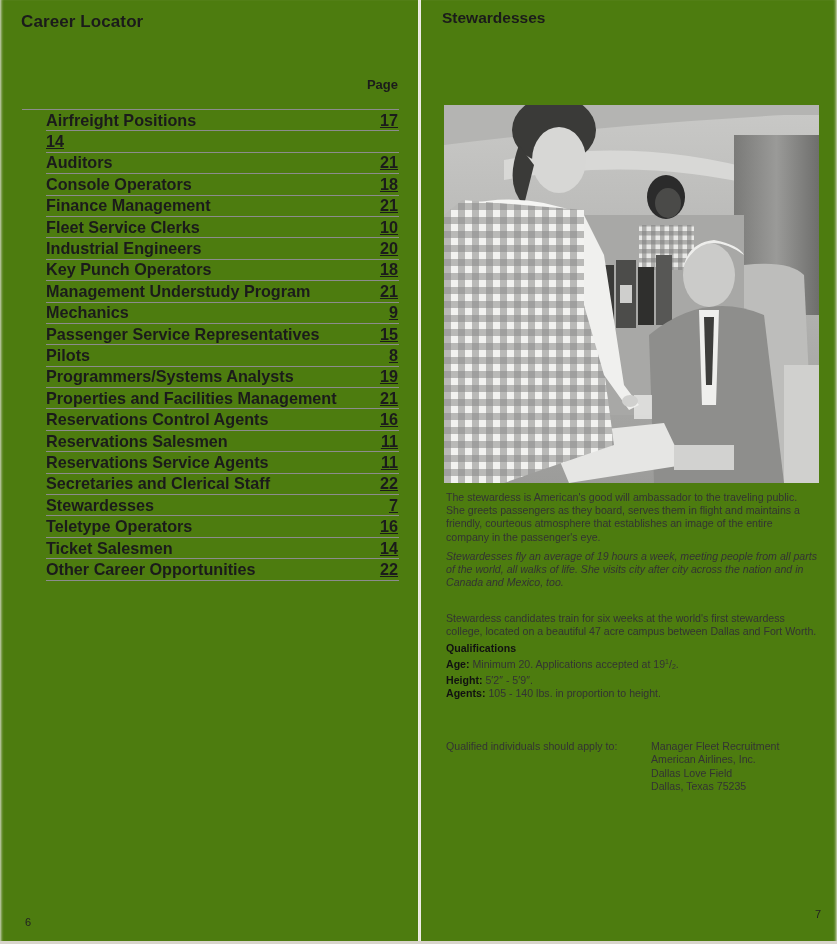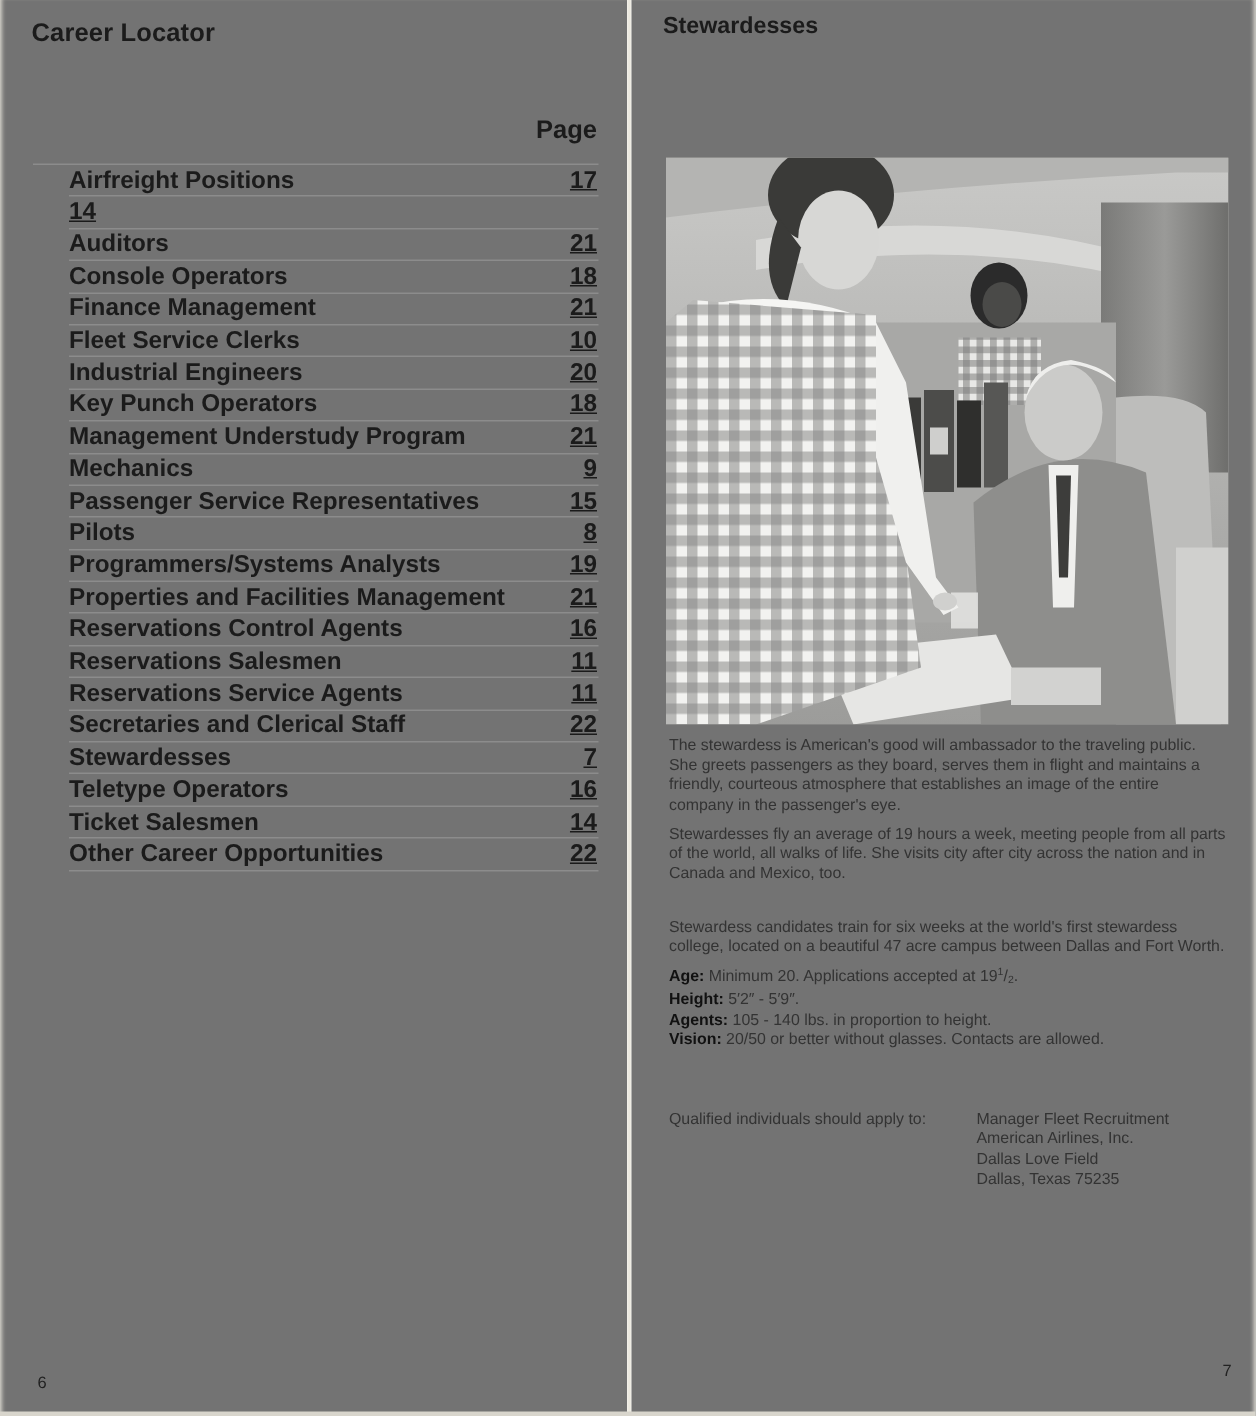--- a/index.html
+++ b/index.html
@@ -5,41 +5,41 @@
     html, body { margin: 0; padding: 0; }
     body {
       width: 837px; height: 944px; overflow: hidden;
       background: #fbfaf6;
       font-family: "Liberation Sans", sans-serif;
       color: #1b1b1b;
       position: relative;
     }
     .spread { position: absolute; inset: 0; }
     .page {
-      position: absolute; top: 0; height: 944px; background: #737373;
+      position: absolute; top: 0; height: 944px; background: #4d7c0f;
     }
     .page-left { left: 0; width: 419px; box-shadow: inset 3px 0 3px -2px #e6e3da; }
     .page-right { left: 421px; width: 416px; box-shadow: inset -3px 0 3px -2px #e6e3da; }
     .gutter {
       position: absolute; left: 418px; top: 0; width: 3px; height: 944px;
       background: linear-gradient(90deg, #f3f1ea, #e9e6dc, #f3f1ea);
     }
     .bottom-edge {
       position: absolute; left: 0; right: 0; bottom: 0; height: 3px;
       background: #d8d5cc;
     }
 
     
     .left-title {
       position: absolute; left: 21px; top: 12px;
       font-size: 17px; font-weight: bold; letter-spacing: 0.1px;
     }
     .page-col-header {
       position: absolute; right: 21px; top: 77px;
-      font-size: 17px; font-weight: bold;
+      font-size: 13px; font-weight: bold;
     }
     .locator-table {
       position: absolute; left: 22px; top: 109px; width: 377px;
       border-top: 1.5px solid #8c8c8c;
     }
     .locator-row {
       display: flex; justify-content: space-between; align-items: center;
       height: 20.4px;
       border-bottom: 1.5px solid #8c8c8c;
       font-size: 16.2px; font-weight: bold;
@@ -63,21 +63,21 @@
       position: absolute; left: 444px; top: 105px; width: 375px; height: 378px;
       overflow: hidden; background: #8f8f8d;
     }
     .photo svg { display: block; }
     .body-text {
       position: absolute; left: 446px; width: 372px;
       font-size: 10.6px; line-height: 13.2px; color: #333;
     }
     .body-text p { margin: 0 0 4.5px 0; }
     .p1 { top: 491px; }
-    .p2 { top: 550px; }
+    .p2 { top: 550px; font-style: italic; }
     .p3 { top: 612px; }
     .quals { position: absolute; left: 446px; top: 642px; width: 372px; font-size: 10.6px; line-height: 13.3px; color: #333; }
     .quals .q-head { font-weight: bold; color: #111; }
     .quals .q-line b { color: #111; }
     .apply { position: absolute; left: 446px; top: 740px; width: 372px; font-size: 10.6px; line-height: 13.3px; color: #333; }
     .apply-label { position: absolute; left: 0; top: 0; white-space: nowrap; }
     .apply-addr { position: absolute; left: 205px; top: 0; white-space: nowrap; }
     .sup { font-size: 7px; vertical-align: 4px; }
     .subfrac { font-size: 7px; vertical-align: -1px; }
   </style>
@@ -255,24 +255,24 @@
       <p>The stewardess is American's good will ambassador to the traveling public. She greets passengers as they board, serves them in flight and maintains a friendly, courteous atmosphere that establishes an image of the entire company in the passenger's eye.</p>
     </div>
   <div class="body-text p2">
       <p>Stewardesses fly an average of 19 hours a week, meeting people from all parts of the world, all walks of life. She visits city after city across the nation and in Canada and Mexico, too.</p>
     </div>
   <div class="body-text p3">
       <p>Stewardess candidates train for six weeks at the world's first stewardess college, located on a beautiful 47 acre campus between Dallas and Fort Worth.</p>
     </div>
 
   <div class="quals">
+    <div class="q-head">Qualifications</div>
     <div class="q-line"><b>Age:</b><span> Minimum 20. Applications accepted at 19</span><span class="sup">1</span>/<span class="subfrac">2</span><span>.</span></div>
     <div class="q-line"><b>Height:</b><span> 5′2″ - 5′9″.</span></div>
     <div class="q-line"><b>Agents:</b><span> 105 - 140 lbs. in proportion to height.</span></div>
-    <div class="q-line"><b>Vision:</b><span> 20/50 or better without glasses. Contacts are allowed.</span></div>
   </div>
 
   <div class="apply">
     <div class="apply-label">Qualified individuals should apply to:</div>
     <div class="apply-addr">
       <div>Manager Fleet Recruitment</div>
       <div>American Airlines, Inc.</div>
       <div>Dallas Love Field</div>
       <div>Dallas, Texas 75235</div>
     </div>

